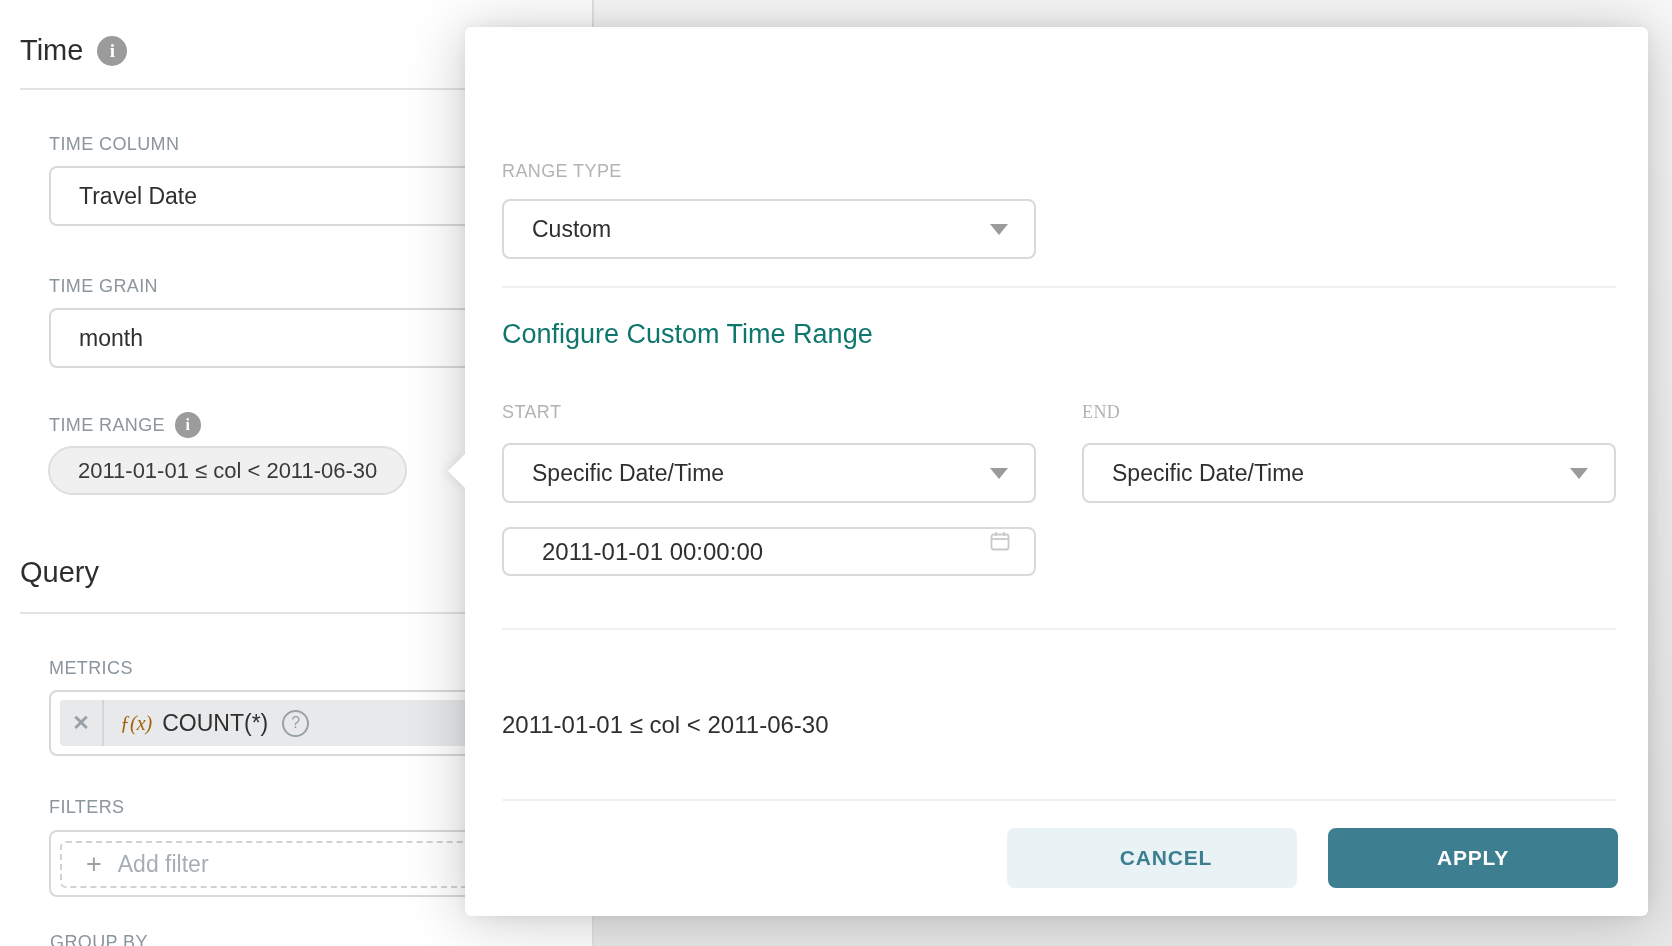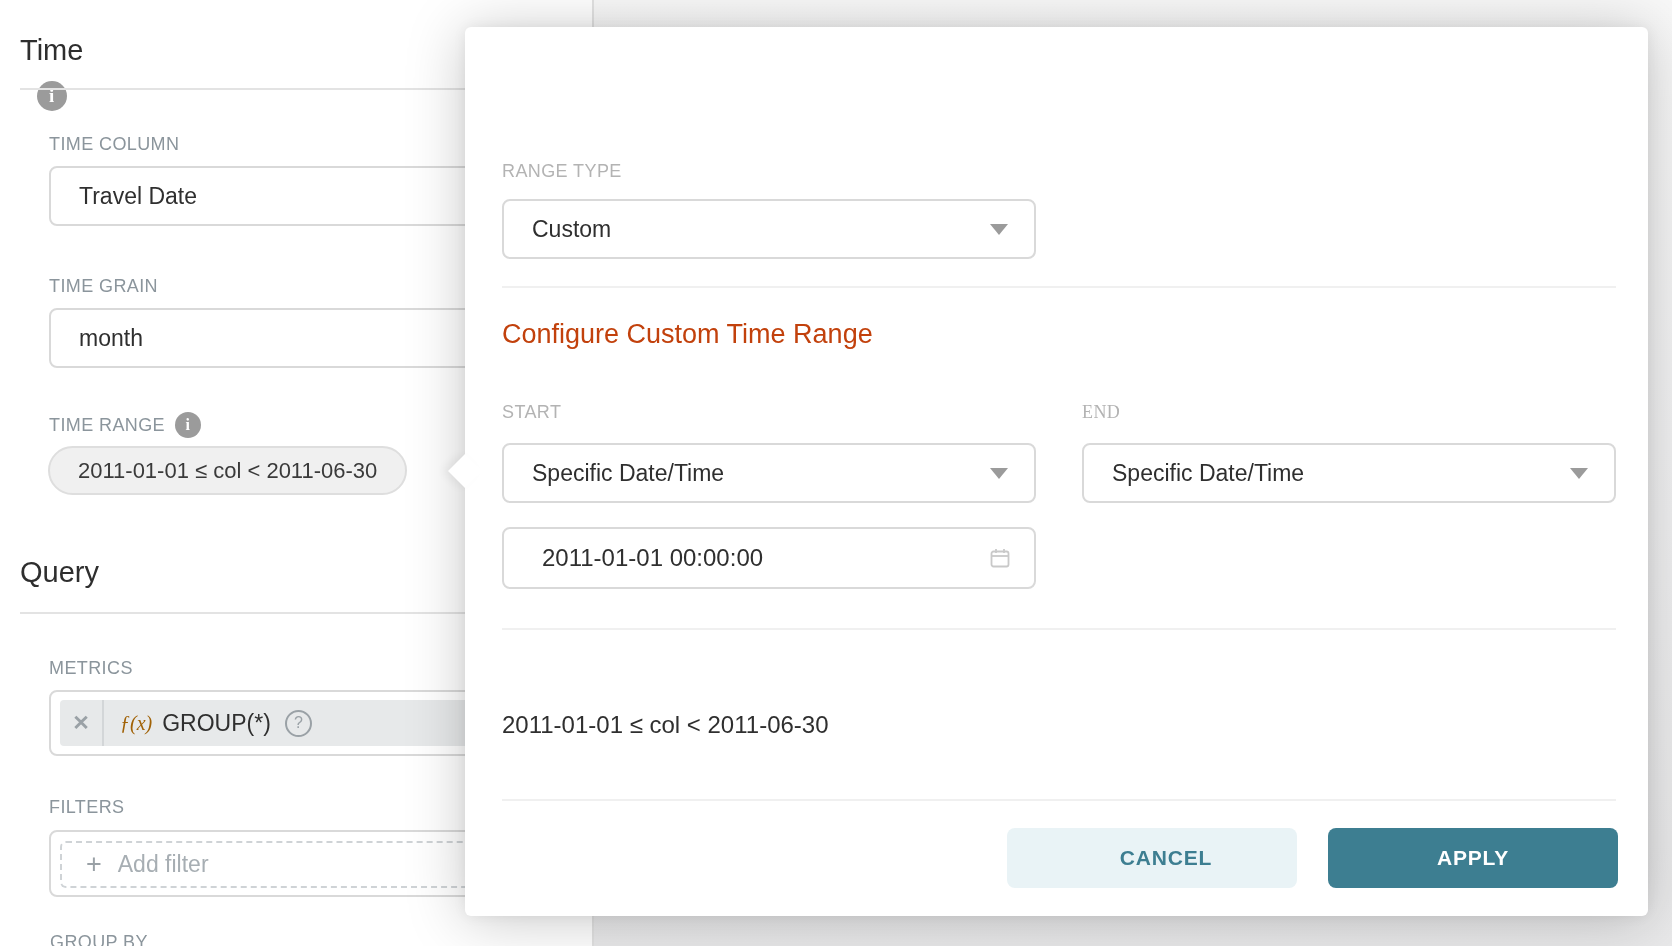--- a/index.html
+++ b/index.html
@@ -7,21 +7,21 @@
   body { font-family:"Liberation Sans", sans-serif; background:#f0f1f2; }
   .screen { position:relative; width:1672px; height:946px; overflow:hidden; }
 
   
   .backdrop { position:absolute; left:594px; top:0; width:1078px; height:946px;
               background:linear-gradient(180deg,#f8f8f8 0%,#f1f1f2 55%,#e9e9ea 100%); }
 
   
   .left-panel { position:absolute; left:0; top:0; width:594px; height:946px;
                 background:#ffffff; border-right:2px solid #e2e2e2; }
-  .lp-heading { position:absolute; left:20px; font-size:29px; color:#2e2e2e; display:flex; align-items:center; gap:14px;flex-direction:column; }
+  .lp-heading { position:absolute; left:20px; font-size:29px; color:#2e2e2e; display:flex; align-items:center; gap:14px; }
   .lp-rule { position:absolute; left:20px; width:574px; height:0; border-top:2px solid #e3e3e3; }
   .lp-label { position:absolute; left:49px; font-size:18px; letter-spacing:.4px; color:#8b959c; font-weight:500;
               display:flex; align-items:center; gap:10px; }
   .selbox { position:absolute; left:49px; width:545px; height:60px; background:#fff;
             border:2px solid #d9d9d9; border-radius:8px; display:flex; align-items:center;
             padding-left:28px; font-size:23px; color:#2f2f2f; }
   .info-icon { display:inline-flex; width:30px; height:30px; border-radius:50%; background:#9b9b9b;
                color:#fff; align-items:center; justify-content:center;
                font-family:"Liberation Serif", serif; font-weight:bold; font-size:19px; }
   .info-icon.small { width:26px; height:26px; font-size:16px; }
@@ -57,23 +57,23 @@
                   display:flex; align-items:center; padding-left:37px; gap:24px;
                   border-bottom:2px solid #ececec; }
   .modal-title { font-size:26px; color:#2b2b2b; }
   .m-label { position:absolute; font-size:18px; letter-spacing:.4px; color:#b3b3b3; font-weight:500; }
   .m-select { position:absolute; height:60px; background:#fff; border:2px solid #d9d9d9; border-radius:8px;
               display:flex; align-items:center; justify-content:space-between;
               padding:0 26px 0 28px; font-size:23px; color:#2f2f2f; cursor:pointer; }
   .caret { width:0; height:0; border-left:9px solid transparent; border-right:9px solid transparent;
            border-top:11px solid #9b9b9b; }
   .m-divider { position:absolute; left:37px; width:1114px; border-top:2px solid #f0f0f0; }
-  .m-heading { position:absolute; left:37px; font-size:27px; color:#c2410c; }
-  .date-input { position:absolute; height:62px; border:2px solid #d9d9d9; border-radius:8px; background:#fff;
-                display:flex; align-items:center; }
+  .m-heading { position:absolute; left:37px; font-size:27px; color:#0f766e; }
+  .date-input { position:absolute; height:49px; border:2px solid #d9d9d9; border-radius:8px; background:#fff;
+                display:flex; align-items:flex-start; }
   .date-input input { border:none; outline:none; flex:1; height:100%; padding-left:38px;
                       font-size:24px; color:#2f2f2f; font-family:"Liberation Sans", sans-serif;
                       background:transparent; border-radius:8px; }
   .date-input.focused { border-color:#4db2cf; box-shadow:0 0 0 1px rgba(77,178,207,.25); }
   .cal-wrap { padding-right:22px; display:flex; align-items:center; }
   .m-value { position:absolute; left:37px; font-size:24px; color:#2f2f2f; }
   .btn { position:absolute; height:60px; width:290px; border:none; border-radius:8px;
          font-size:21px; font-weight:bold; letter-spacing:.8px; cursor:pointer;
          font-family:"Liberation Sans", sans-serif; }
   .btn-cancel { right:351px; background:#e9f3f6; color:#3d7e91;padding-left:28px; }
@@ -115,21 +115,21 @@
     <div class="lp-heading" style="top:556px;">
       <span>Query</span>
     </div>
     <div class="lp-rule" style="top:612px;"></div>
 
     <div class="lp-label" style="top:658px;">METRICS</div>
     <div class="metric-box">
       <div class="metric-chip">
         <span class="chip-x">✕</span>
         <span class="chip-fx">ƒ(x)</span>
-        <span class="chip-name">GROUP(*)</span>
+        <span class="chip-name">COUNT(*)</span>
         <span class="help-icon">?</span>
       </div>
     </div>
 
     <div class="lp-label" style="top:797px;">FILTERS</div>
     <div class="filter-box">
       <div class="filter-dashed">
         <span class="plus-glyph">+</span>
         <span>Add filter</span>
       </div>

